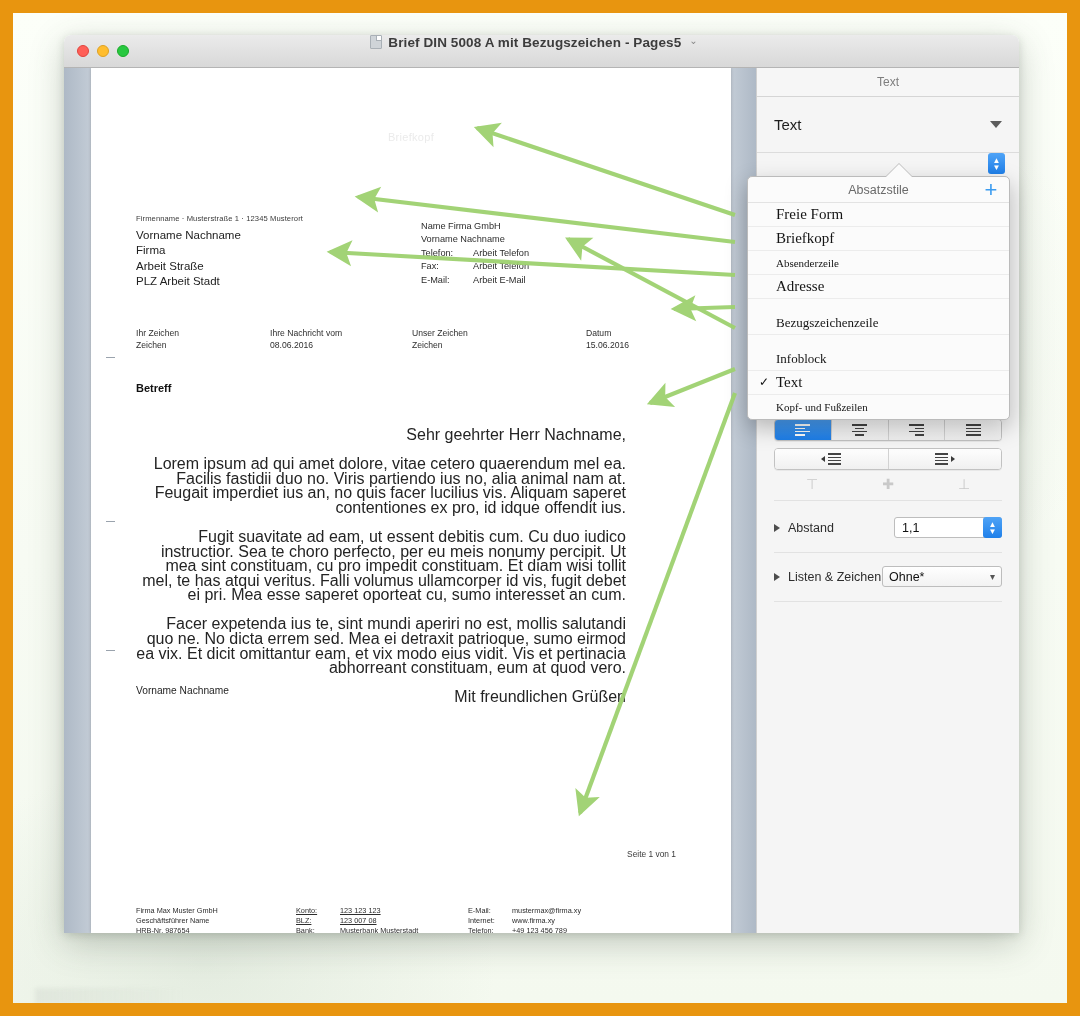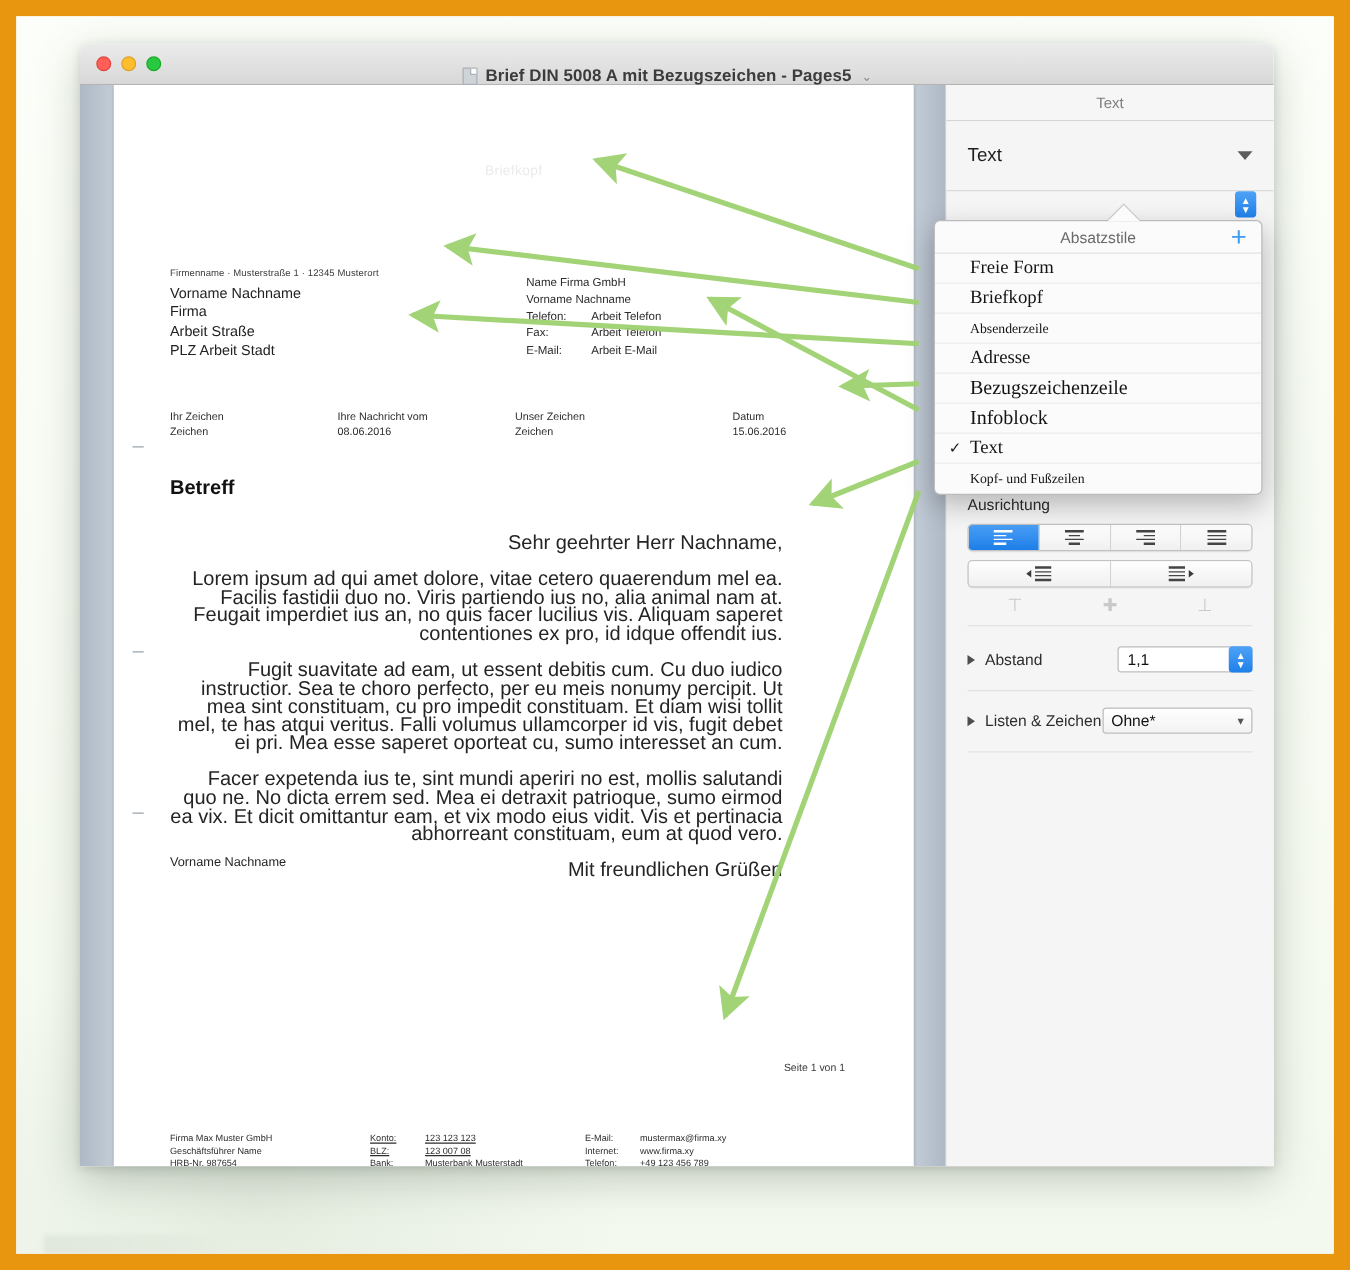--- a/index.html
+++ b/index.html
@@ -45,21 +45,21 @@
     border-bottom:1px solid #b4b4b4;
     display:flex; align-items:center;
   }
   .traffic { display:flex; gap:8px; margin-left:13px; }
   .tl { width:12px; height:12px; border-radius:50%; }
   .tl.r{ background:#ff5f57; border:1px solid #e0443e; }
   .tl.y{ background:#ffbd2e; border:1px solid #dea123; }
   .tl.g{ background:#28c840; border:1px solid #1aab29; }
   #titlewrap{
     position:absolute; left:0; right:15px; top:0; height:33px;
-    display:flex; align-items:flex-end; justify-content:center; gap:6px;
+    display:flex; align-items:flex-start; justify-content:center; gap:6px;
     pointer-events:none;
   }
   #doc-badge{
     width:12px;height:14px;background:#cfd4d8;border:1px solid #a9b0b6;
     border-radius:1px; position:relative;
   }
   #doc-badge:after{
     content:""; position:absolute; right:0; top:0; width:4px;height:4px;
     background:#ffffff; border-left:1px solid #a9b0b6;border-bottom:1px solid #a9b0b6;
   }
@@ -89,21 +89,21 @@
   }
   #sender-line{ left:45px; top:146px; font-size:7.6px; color:#3a3a3a; letter-spacing:.1px;}
   #addr-block{ left:45px; top:160px; font-size:11.5px; line-height:15.3px; color:#222;}
   #info-block{ left:330px; top:152px; font-size:9.2px; line-height:13.4px; color:#2c2c2c;}
   .info-row{ display:flex; }
   .info-k{ width:52px; }
   #ref-row{ left:45px; top:260px; width:560px; font-size:8.6px; line-height:11.6px; color:#2e2e2e;}
   .ref-col{ position:absolute; top:0; }
   .ref-h{ display:block; }
   .ref-v{ display:block; }
-  #betreff{ left:45px; top:314px; font-size:16px; font-weight:bold; color:#111;}
+  #betreff{ left:45px; top:314px; font-size:11px; font-weight:bold; color:#111;}
   #body-text{ left:45px; top:360px; width:490px; font-size:16px; line-height:14.6px; color:#242424;text-align:right;}
   #body-text p{ margin:0 0 14.5px 0; }
   #sig{ left:45px; top:617px; font-size:10.2px; color:#242424;}
   #pagenum{ left:0; right:0; top:781px; text-align:right; padding-right:55px;
             font-size:8.4px; color:#3a3a3a;}
   #footer{ left:45px; top:838px; width:560px; display:flex; font-size:7.3px;
            line-height:9.9px; color:#2d2d2d;}
   .fcol{ }
   .fcol.c1{ width:160px; }
   .fcol.c2{ width:172px;text-decoration:underline; }
@@ -225,21 +225,21 @@
     font-size:22px; line-height:17px; text-align:center; font-weight:300;
   }
   .pitem{
     height:24px; display:flex; align-items:center; padding-left:28px;
     border-bottom:1px solid #ececec; color:#141414; position:relative;font-family:Liberation Serif, serif;
   }
   .pitem:last-child{ border-bottom:none; }
   .pitem .chk{ position:absolute; left:11px; font-size:12px; color:#111; }
   .pitem.big{ font-size:15px; }
   .pitem.small{ font-size:11px; }
-  .pitem.mid{ font-size:16px; }
+  .pitem.mid{ font-size:13px;margin-top:12px; }
 
   
   #arrows{ position:absolute; left:0;top:0;width:1054px;height:990px; pointer-events:none; z-index:60;}
 </style>
 </head>
 <body>
 
 <div id="frame">
   <div id="bgwash"></div>
   <div id="bottomwatermark"></div>

